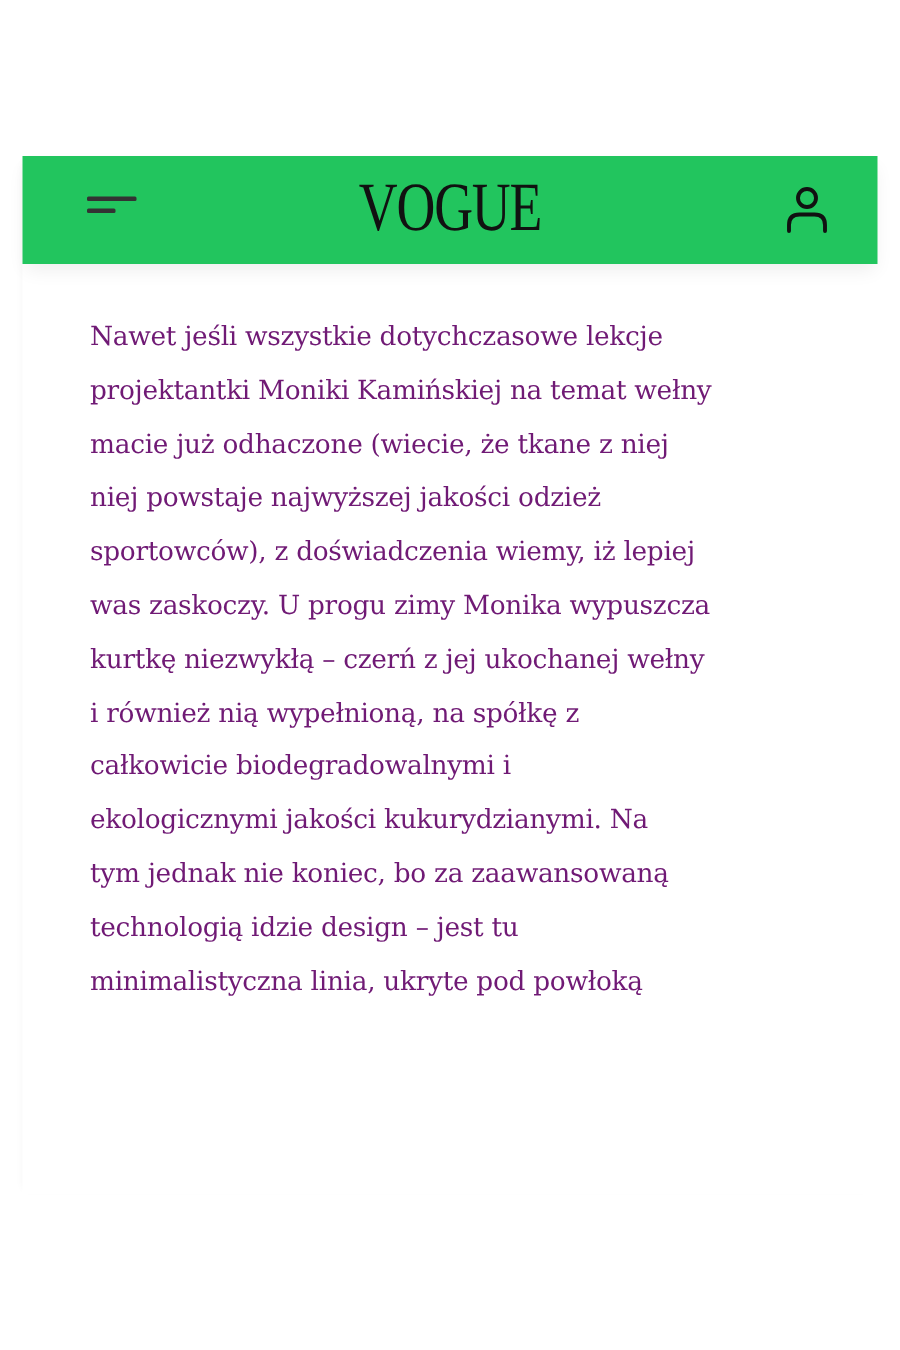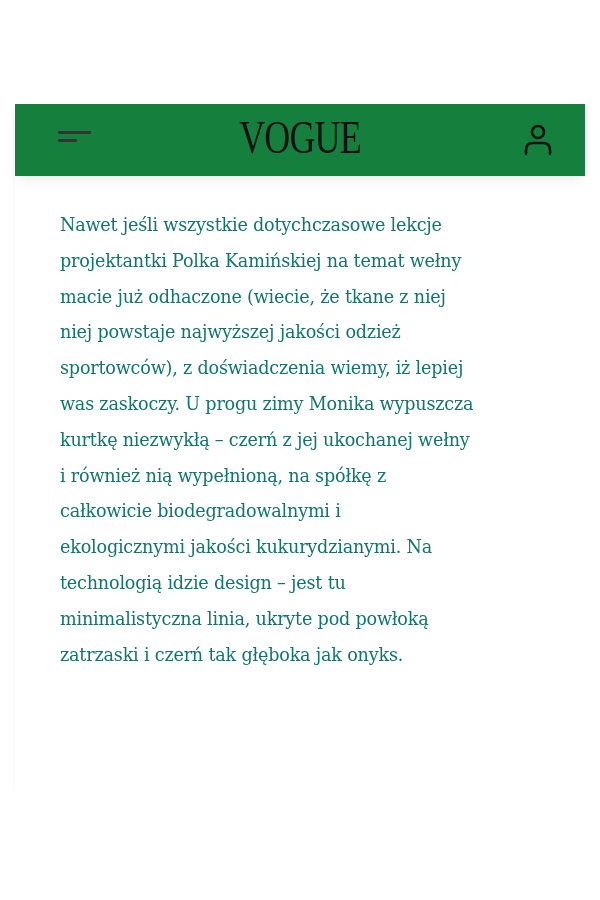--- a/index.html
+++ b/index.html
@@ -22,21 +22,21 @@
     height: 692px;
     background: #ffffff;
     box-shadow: -3px 0 6px -4px rgba(0,0,0,0.06);
   }
   .header {
     position: absolute;
     left: 0;
     top: 0;
     width: 570px;
     height: 72px;
-    background: #15803d;
+    background: #22c55e;
     box-shadow: 0 6px 12px -2px rgba(0,0,0,0.07);
     z-index: 2;
   }
   .menu-btn {
     position: absolute;
     left: 40px;
     top: 22px;
     width: 42px;
     height: 28px;
     cursor: pointer;
@@ -73,21 +73,21 @@
   .account-btn svg { display: block; }
   .article {
     position: absolute;
     left: 45px;
     top: 104px;
     width: 490px;
     margin: 0;
     font-family: "DejaVu Serif", serif;
     font-size: 17.6px;
     line-height: 35.8px;
-    color: #0f766e;
+    color: #701a75;
     letter-spacing: -0.2px;
   }
   .article .line {
     display: block;
     white-space: nowrap;
   }
 </style>
 </head>
 <body>
 
@@ -105,26 +105,26 @@
         <svg width="34" height="36" viewBox="0 0 34 36">
           <circle cx="17" cy="10" r="6" fill="none" stroke="#111" stroke-width="2.6"></circle>
           <path d="M5 32 V28 Q5 21 12 21 H22 Q29 21 29 28 V32" fill="none" stroke="#111" stroke-width="2.6" stroke-linecap="round"></path>
         </svg>
       </span>
     </div>
   </div>
 
   <p class="article">
     <span class="line">Nawet jeśli wszystkie dotychczasowe lekcje</span>
-    <span class="line">projektantki Polka Kamińskiej na temat wełny</span>
+    <span class="line">projektantki Moniki Kamińskiej na temat wełny</span>
     <span class="line">macie już odhaczone (wiecie, że tkane z niej</span>
     <span class="line">niej powstaje najwyższej jakości odzież</span>
     <span class="line">sportowców), z doświadczenia wiemy, iż lepiej</span>
     <span class="line">was zaskoczy. U progu zimy Monika wypuszcza</span>
     <span class="line">kurtkę niezwykłą – czerń z jej ukochanej wełny</span>
     <span class="line">i również nią wypełnioną, na spółkę z</span>
     <span class="line">całkowicie biodegradowalnymi i</span>
     <span class="line">ekologicznymi jakości kukurydzianymi. Na</span>
+    <span class="line">tym jednak nie koniec, bo za zaawansowaną</span>
     <span class="line">technologią idzie design – jest tu</span>
     <span class="line">minimalistyczna linia, ukryte pod powłoką</span>
-    <span class="line">zatrzaski i czerń tak głęboka jak onyks.</span>
   </p>
 </div>
 
 </body></html>

